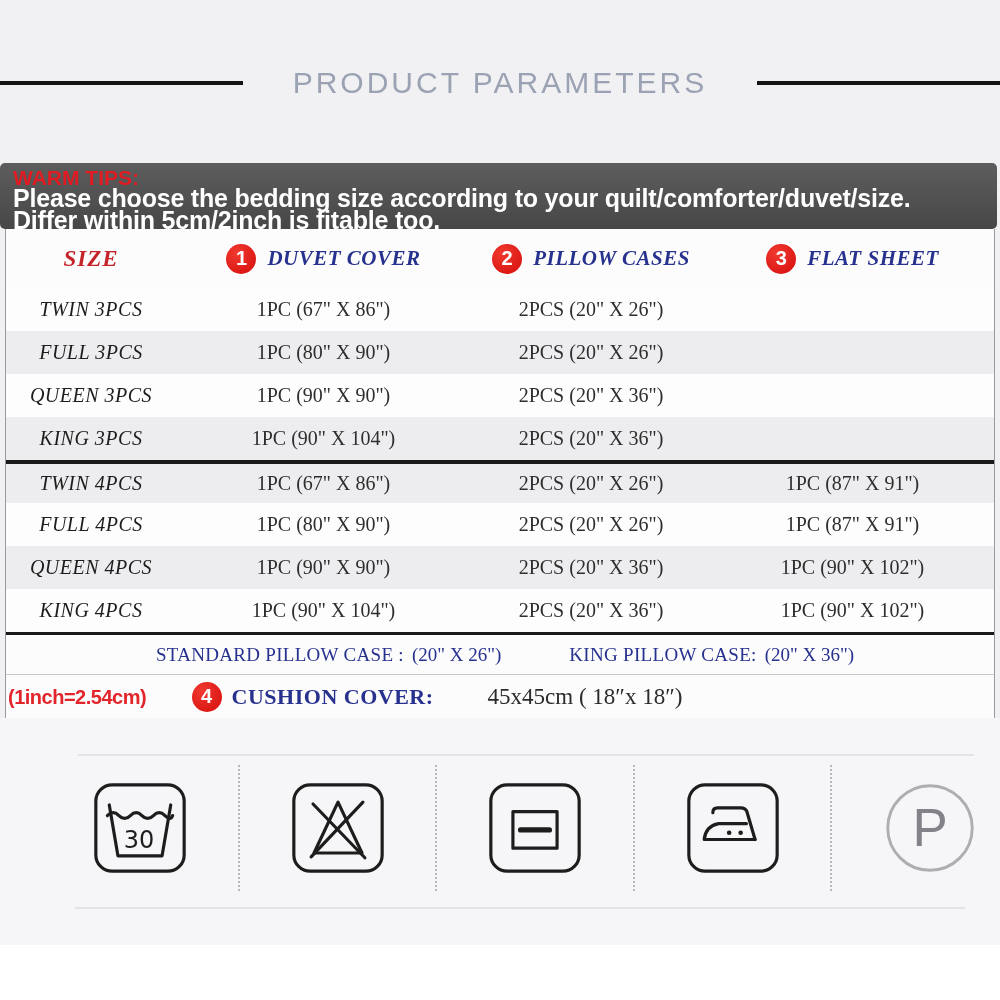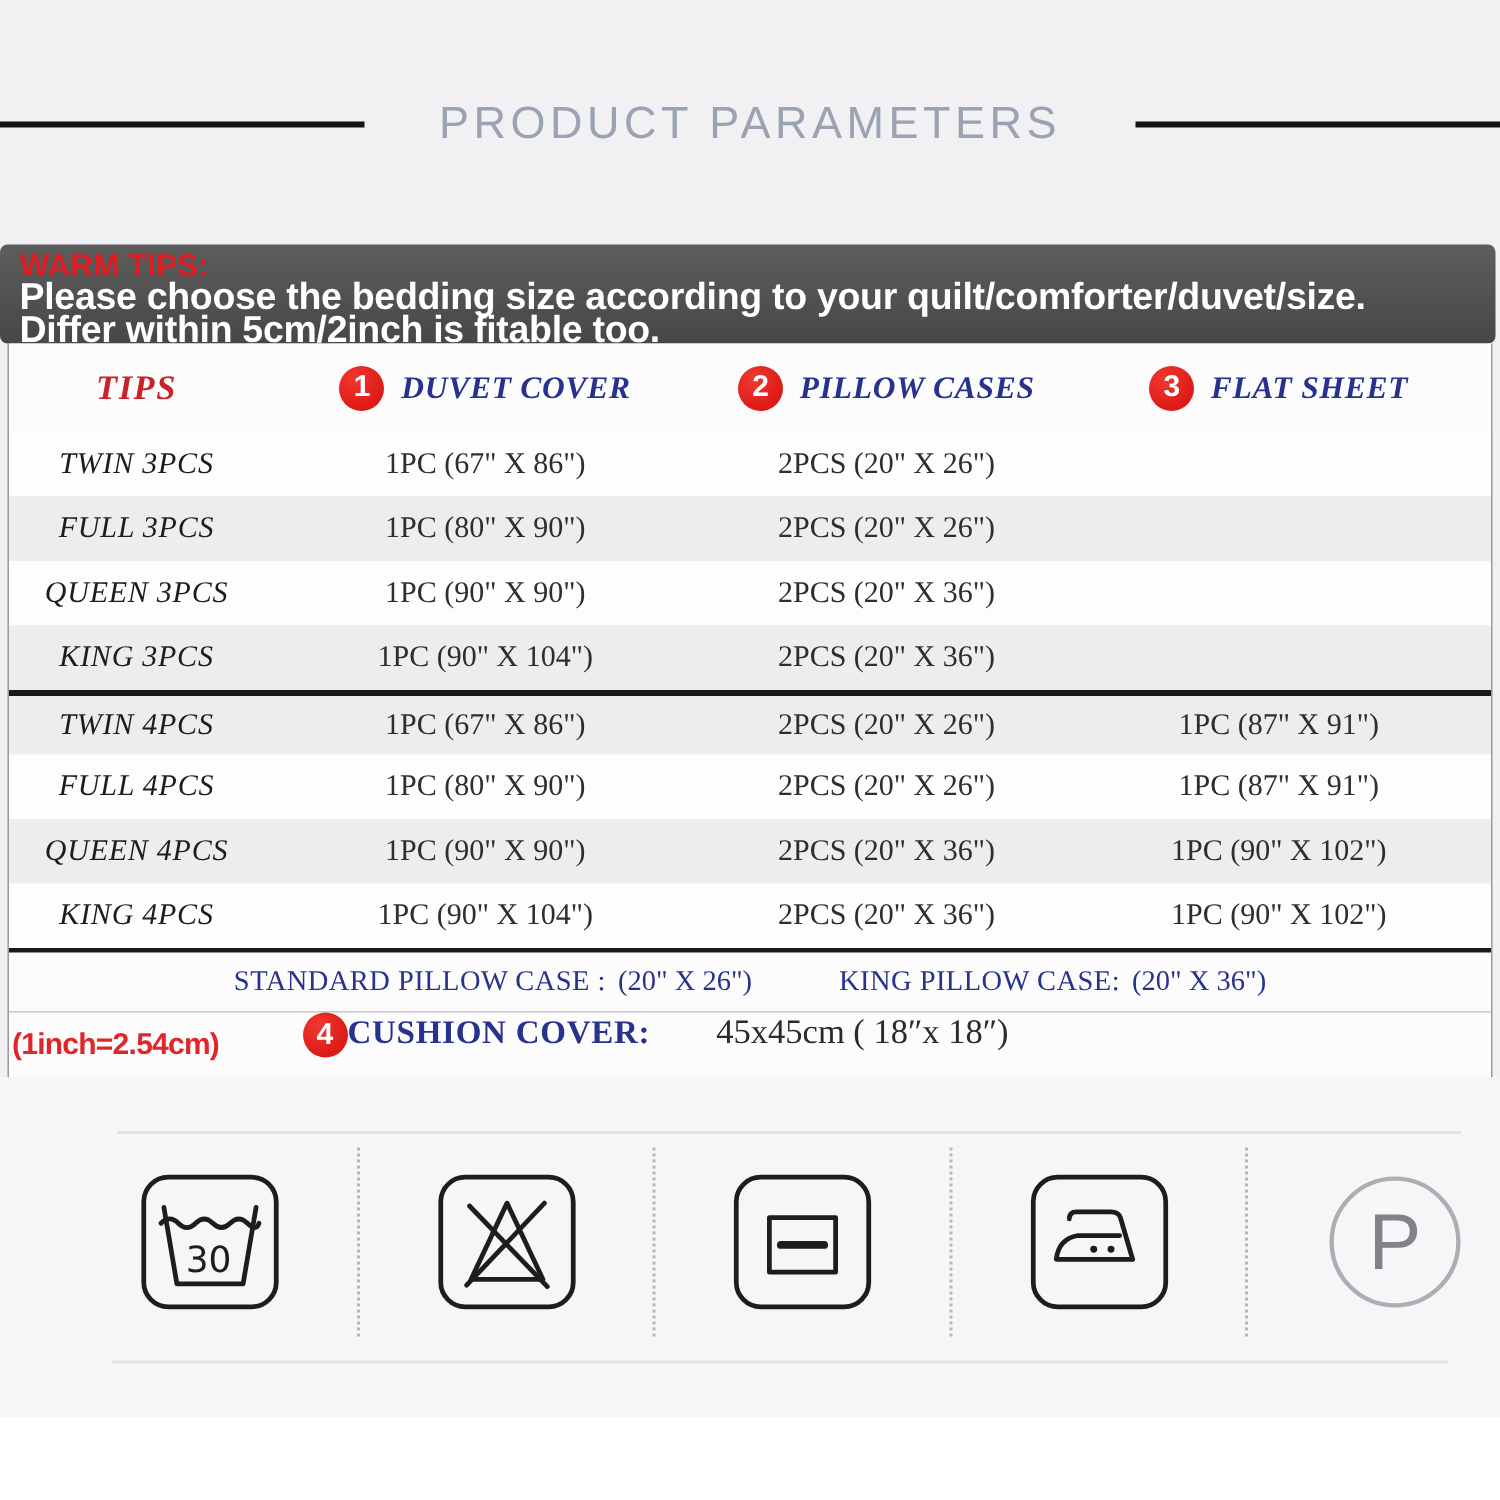--- a/index.html
+++ b/index.html
@@ -31,26 +31,26 @@
   .cell { text-align:center; font-size:20px; color:#2e2e2e; white-space:nowrap; }
   .cell-size { font-style:italic; color:#1c1c1c; letter-spacing:0.5px; }
   .th { display:flex; align-items:center; justify-content:center; gap:11px; }
   .th-size { font-size:23px; font-weight:bold; font-style:italic; color:#c5242b; letter-spacing:1px; text-align:center; display:block; }
   .th-label { font-size:21px; font-weight:bold; font-style:italic; color:#27318e; letter-spacing:0.5px; white-space:nowrap; }
   .numcircle { display:inline-flex; align-items:center; justify-content:center; width:30px; height:30px; border-radius:50%;
     background:radial-gradient(circle at 35% 30%, #f0392f 0%, #dd1a16 70%); color:#ffffff;
     font-family:"Liberation Sans",sans-serif; font-size:20px; font-weight:bold; flex:0 0 30px; }
 
   .note-row { height:42px; border-top:3px solid #1a1a1a; background:#fcfcfd; display:flex; align-items:center; justify-content:center; gap:8px; }
-  .note-label { color:#27318e; font-size:19px; letter-spacing:0.3px; white-space:nowrap; }
+  .note-label { color:#27318e; font-size:19px; letter-spacing:0.3px; white-space:nowrap;margin-left:10px; }
   .note-value { color:#27318e; font-size:19px; white-space:nowrap; }
   .note-gap { width:42px; }
 
   .cushion-row { height:44px; border-top:1px solid #c8c8cb; background:#fcfcfd; position:relative;
-    display:flex; justify-content:center; padding-right:126px; }
+    display:flex; align-items:center; justify-content:center; gap:10px; padding-right:126px; }
   .conv-note { position:absolute; left:2px; top:50%; transform:translateY(-50%);
     font-family:"Liberation Sans",sans-serif; font-size:20px; font-weight:bold; color:#e2252b; letter-spacing:-0.5px; }
   .cushion-label { color:#27318e; font-size:22px; font-weight:bold; letter-spacing:0.5px; white-space:nowrap; }
   .cushion-value { color:#2b2b2b; font-size:23px; white-space:nowrap;margin-left:44px; }
 
   
   .care-bg { position:absolute; left:0; right:0; top:718px; height:227px; background:#f6f6f8; }
   .care-line { position:absolute; height:2px; background:#e3e3e6; }
   .care-line-top { top:754px; left:78px; width:896px; }
   .care-line-bottom { top:907px; left:75px; width:890px; }
@@ -76,21 +76,21 @@
 
   <div class="warm-tips">
     <div class="wt-label">WARM TIPS:</div>
     <div class="wt-line">Please choose the bedding size according to your quilt/comforter/duvet/size.</div>
     <div class="wt-line">Differ within 5cm/2inch is fitable too.</div>
   </div>
 
   <div class="size-table">
 
     <div class="thead">
-      <div class="th th-size">TIPS</div>
+      <div class="th th-size">SIZE</div>
       <div class="th">
         <span class="numcircle">1</span>
         <span class="th-label">DUVET COVER</span>
       </div>
       <div class="th">
         <span class="numcircle">2</span>
         <span class="th-label">PILLOW CASES</span>
       </div>
       <div class="th">
         <span class="numcircle">3</span>

